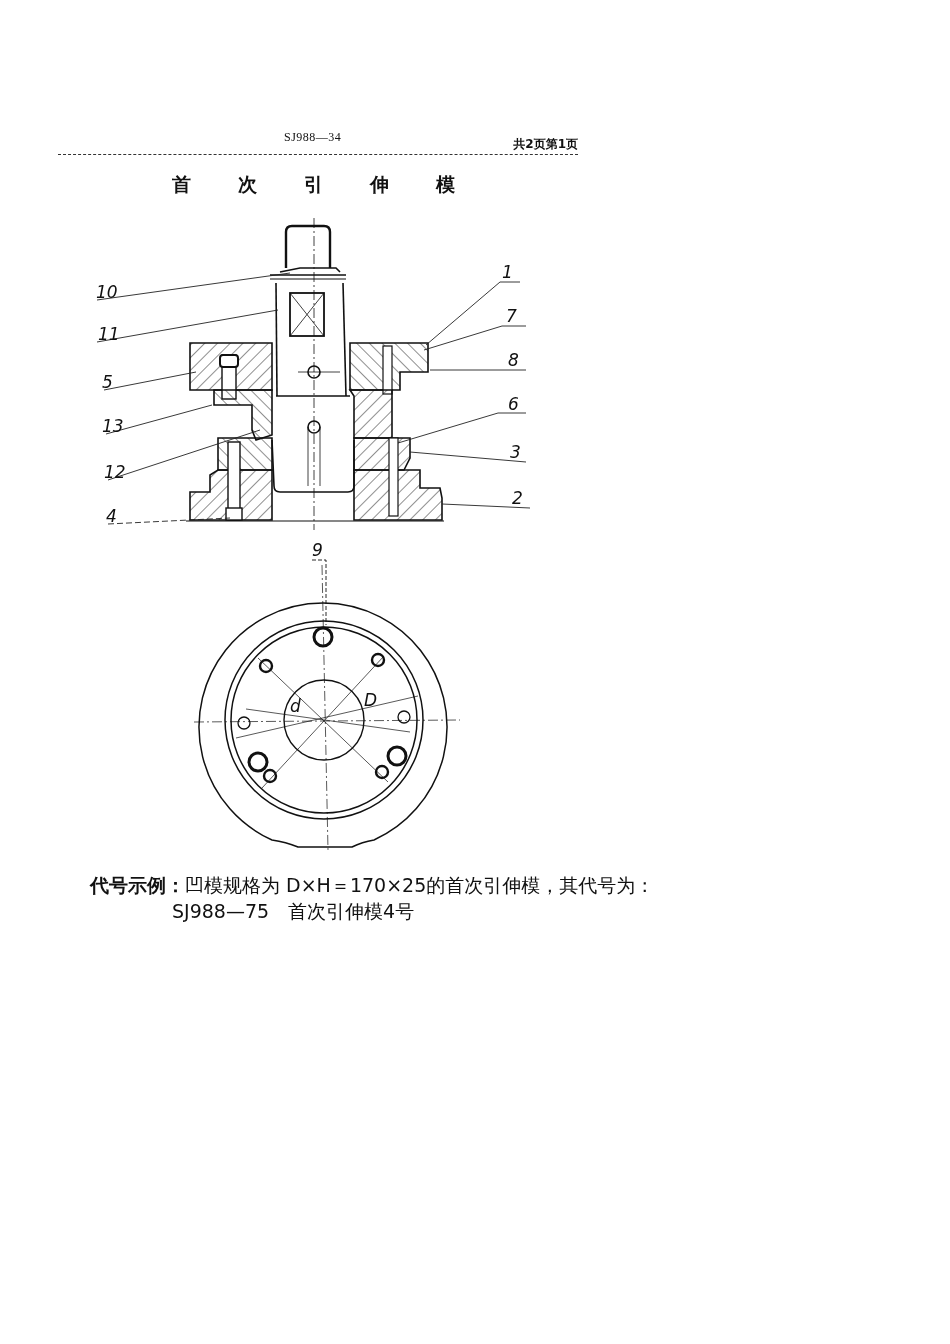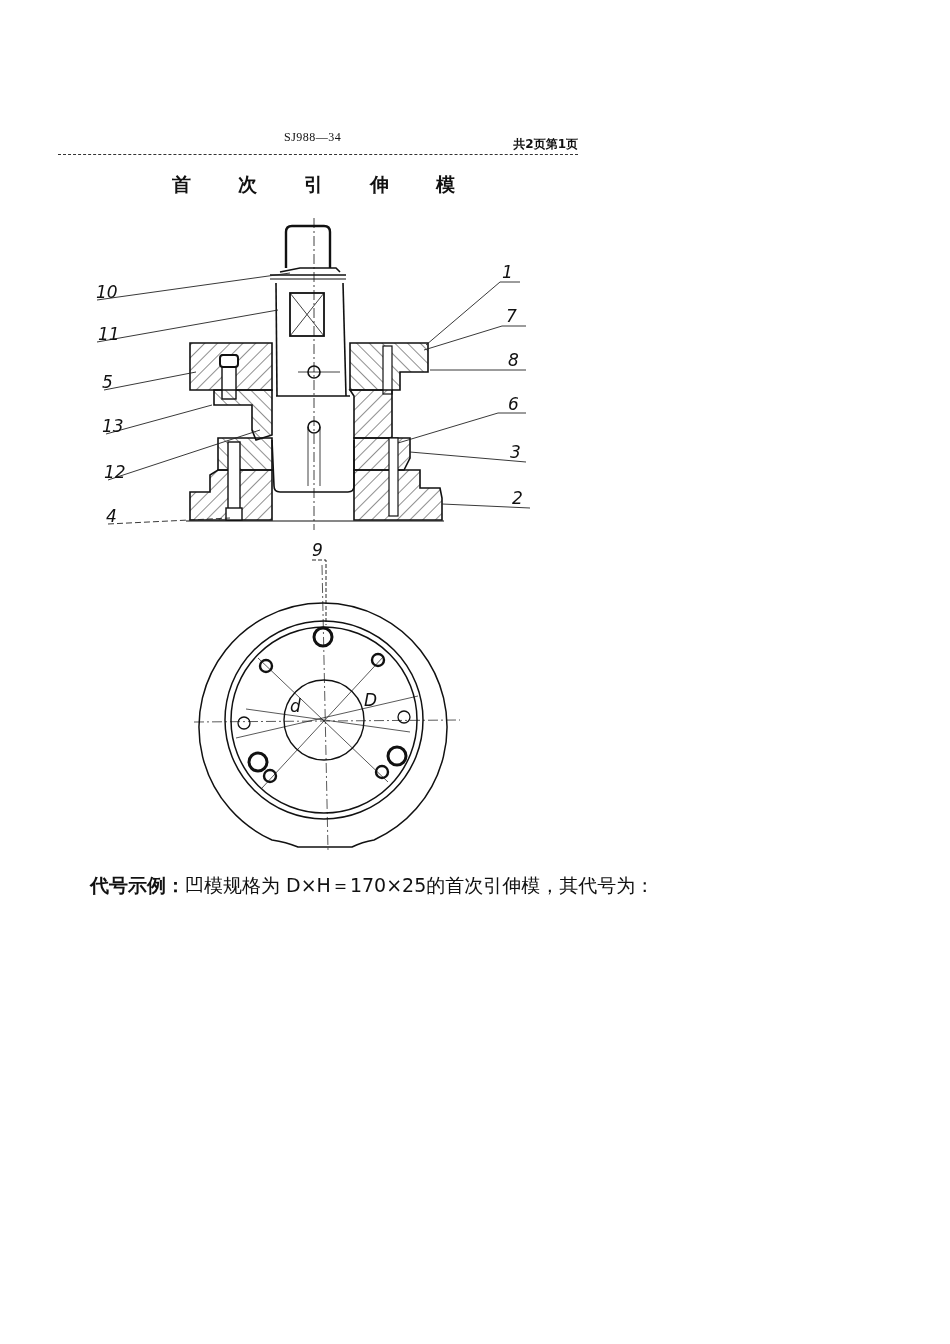--- a/index.html
+++ b/index.html
@@ -154,13 +154,14 @@
   </g>
   <text x="312" y="556">9</text>
   <text x="290" y="712">d</text>
   <text x="364" y="706">D</text>
 </svg>
 
 <div class="caption">
   <div>
     <span class="lbl">代号示例：</span><span>凹模规格为 D×H＝170×25的首次引伸模，其代号为：</span>
   </div>
+  <div class="line2">SJ988—75　首次引伸模4号</div>
 </div>
 
 </body></html>

